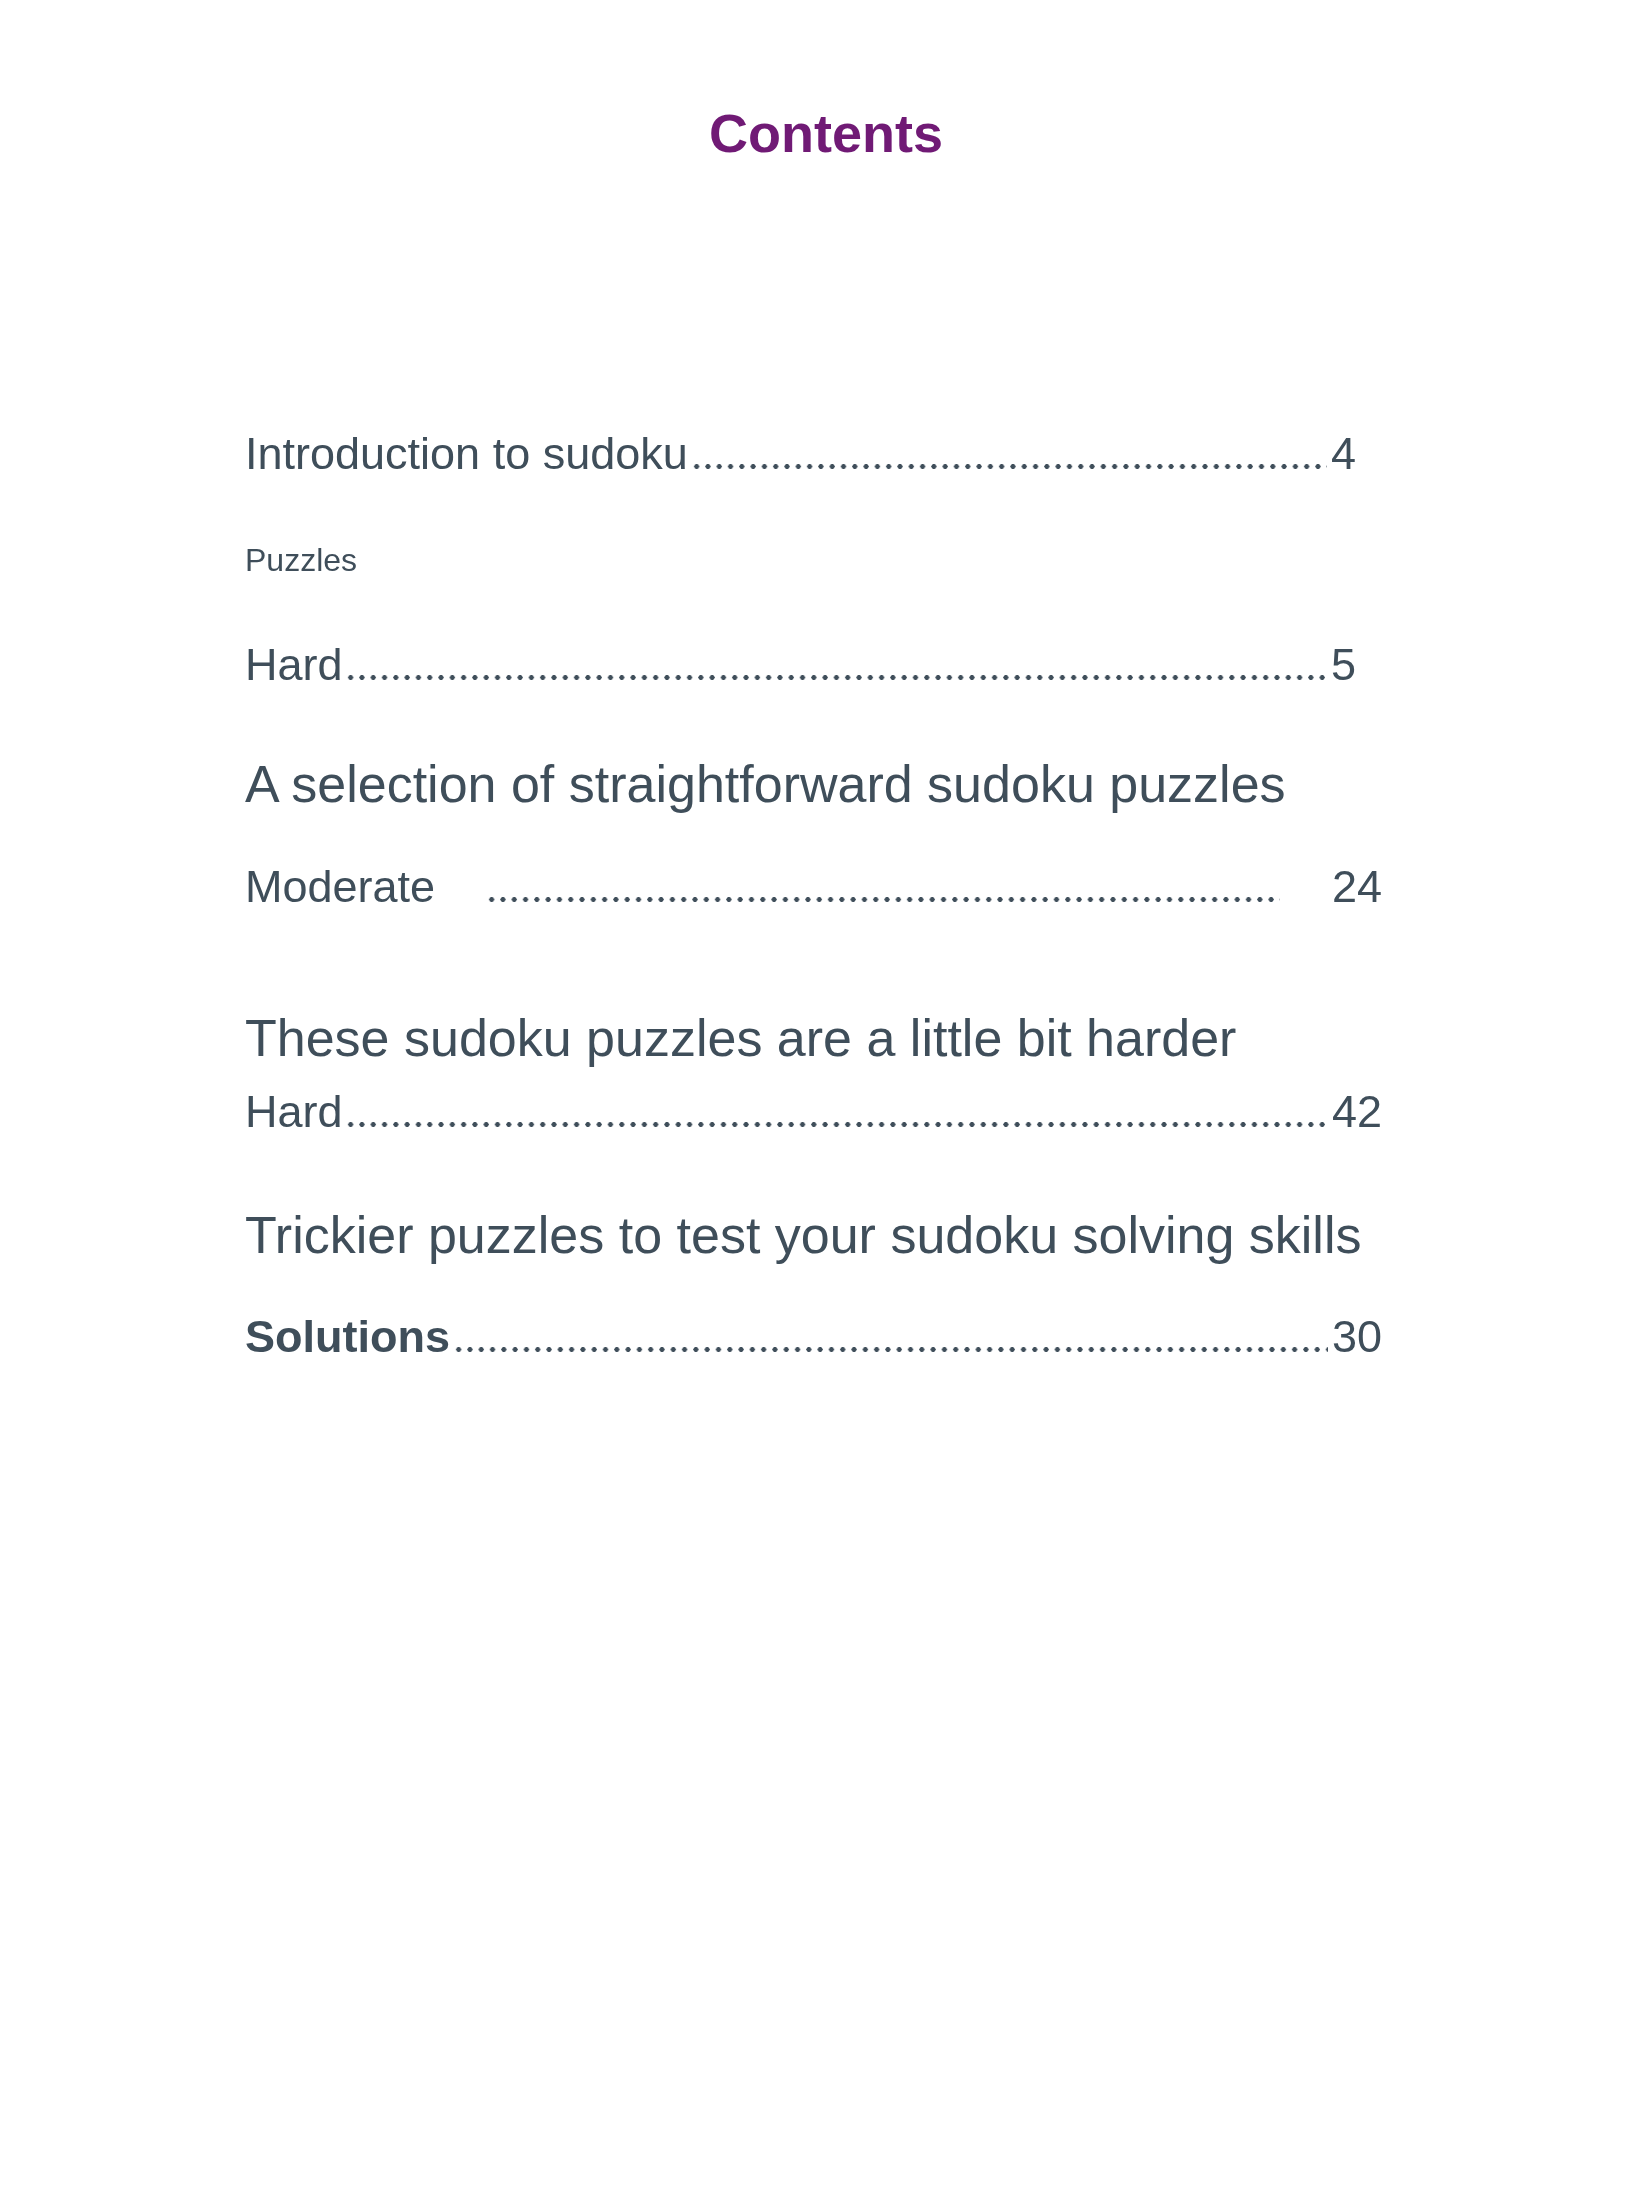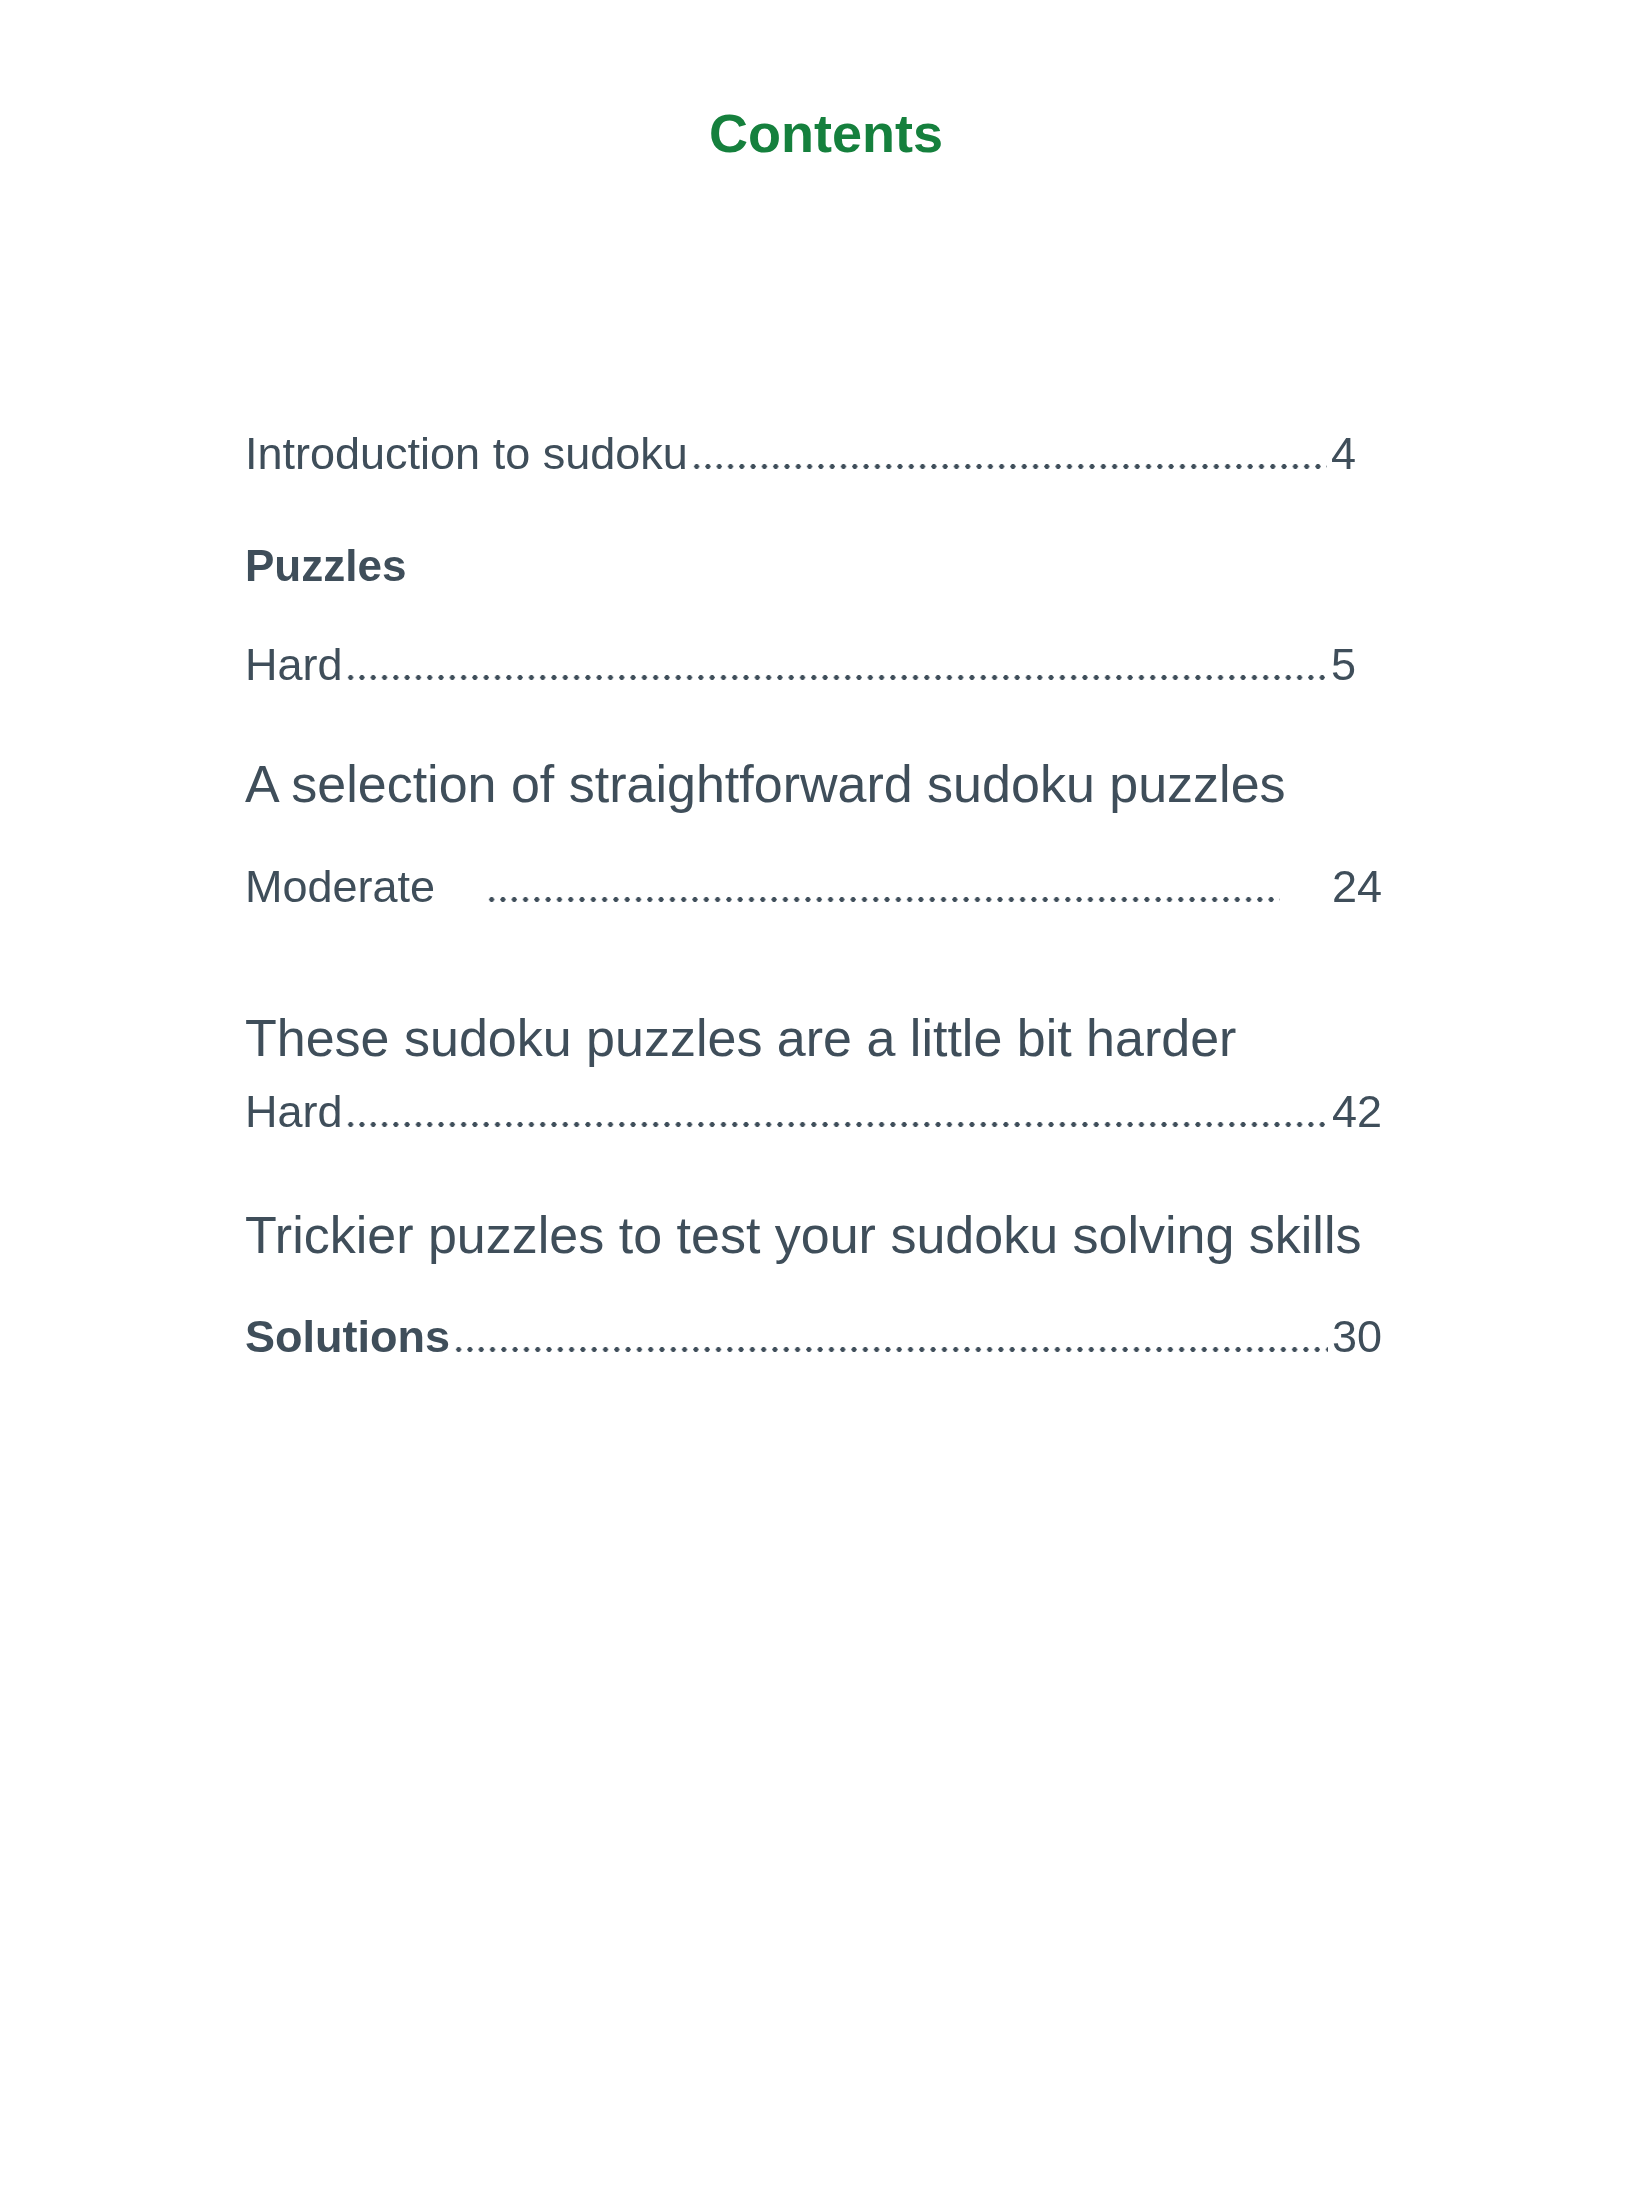--- a/index.html
+++ b/index.html
@@ -16,21 +16,21 @@
       color: #3f4e5a;
     }
     .page-title {
       position: absolute;
       left: 0;
       width: 1652px;
       top: 70px;
       text-align: center;
       font-size: 54px;
       font-weight: bold;
-      color: #15803d;
+      color: #701a75;
       line-height: 1;
     }
     .toc {
       position: absolute;
       left: 245px;
       width: 1137px;
       top: 0;
     }
     .toc-row {
       position: absolute;
@@ -60,22 +60,22 @@
     }
     .toc-row .page {
       flex: 0 0 auto;
     }
     .bold {
       font-weight: bold;
     }
     .section-heading {
       position: absolute;
       left: 0;
-      font-size: 44px;
-      font-weight: bold;
+      font-size: 32px;
+      font-weight: normal;
       line-height: 1;
     }
     .desc {
       position: absolute;
       left: 0;
       font-size: 52px;
       line-height: 1;
       white-space: nowrap;
     }
   </style>

